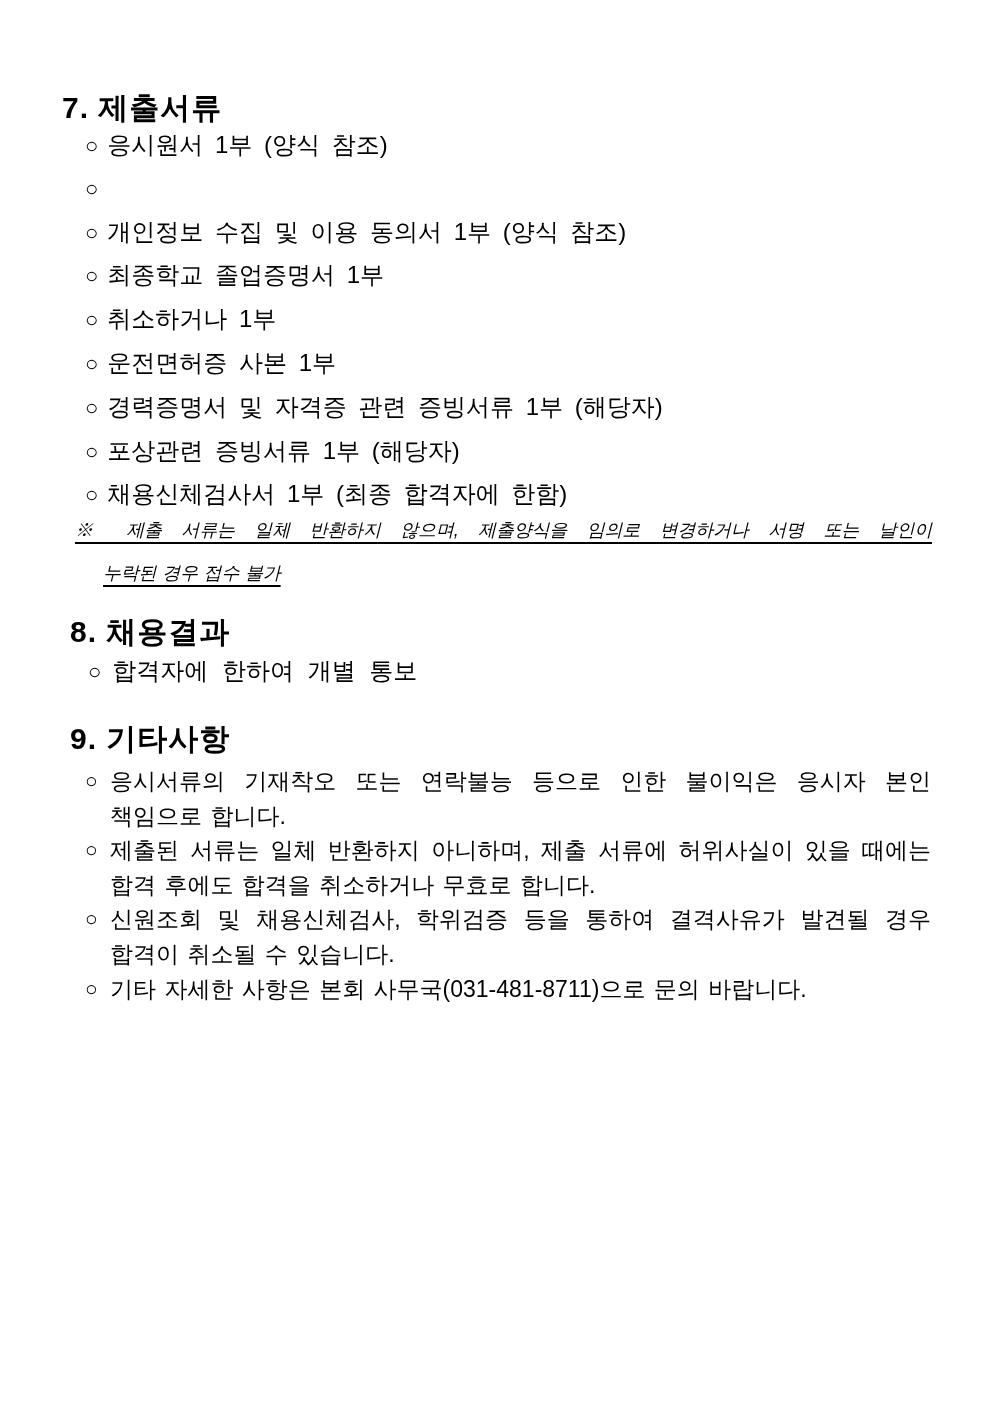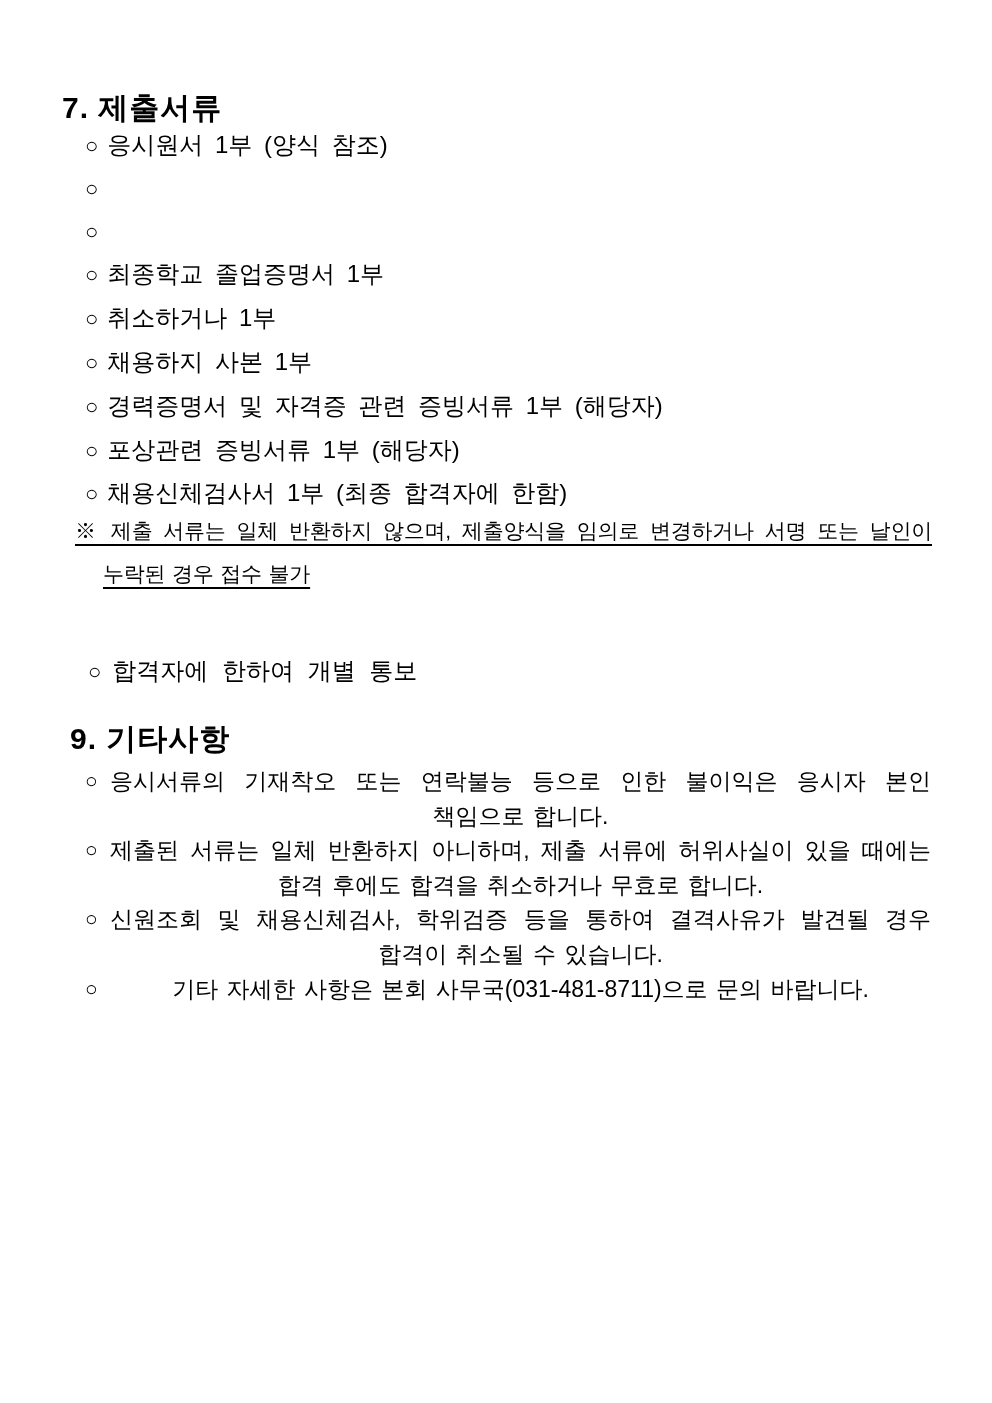--- a/index.html
+++ b/index.html
@@ -29,24 +29,25 @@
     word-spacing: 5px;
     white-space: nowrap;
   }
   .doc-item .bullet {
     font-size: 22px;
     margin-right: 9px;
     word-spacing: 0;
   }
   
   .note-block {
-    font-size: 21px;
+    font-size: 18px;
     line-height: 43px;
     word-spacing: 1px;
     letter-spacing: -0.2px;
+    font-style: italic;
   }
   .note-line {
     text-decoration: underline;
     text-underline-offset: 6px;
     text-decoration-thickness: 1.5px;
   }
   .note-line.just { text-align: justify; text-align-last: justify; }
   .note-line.cont { padding-left: 28px; display: inline-block; }
   
   .single-item {
@@ -68,52 +69,53 @@
     word-spacing: 2px;
     word-break: keep-all;
   }
   .para .bullet {
     position: absolute;
     left: 0;
     top: 0;
     font-size: 21px;
     line-height: 34.6px;
   }
-  .pline { min-height: 34.6px; text-align: center; }
+  .pline { min-height: 34.6px; }
   .pline.just { text-align: justify; text-align-last: justify; }
 </style>
 </head>
 <body>
 
 <div class="page">
 
   <div class="abs heading" style="left:62px; top:88px;">7. 제출서류</div>
 
   <ul class="abs doc-list" style="left:85px; top:124px;">
     <li class="doc-item">
       <span class="bullet">○</span>
       <span>응시원서 1부 (양식 참조)</span>
     </li>
     <li class="doc-item">
       <span class="bullet">○</span>
     </li>
     <li class="doc-item">
       <span class="bullet">○</span>
+      <span>개인정보 수집 및 이용 동의서 1부 (양식 참조)</span>
     </li>
     <li class="doc-item">
       <span class="bullet">○</span>
       <span>최종학교 졸업증명서 1부</span>
     </li>
     <li class="doc-item">
       <span class="bullet">○</span>
       <span>취소하거나 1부</span>
     </li>
     <li class="doc-item">
       <span class="bullet">○</span>
-      <span>채용하지 사본 1부</span>
+      <span>운전면허증 사본 1부</span>
     </li>
     <li class="doc-item">
       <span class="bullet">○</span>
       <span>경력증명서 및 자격증 관련 증빙서류 1부 (해당자)</span>
     </li>
     <li class="doc-item">
       <span class="bullet">○</span>
       <span>포상관련 증빙서류 1부 (해당자)</span>
     </li>
     <li class="doc-item">
@@ -122,20 +124,21 @@
     </li>
   </ul>
 
   <div class="abs note-block" style="left:75px; top:509px; width:857px;">
     <div class="note-line just">※ 제출 서류는 일체 반환하지 않으며, 제출양식을 임의로 변경하거나 서명 또는 날인이</div>
     <div>
       <span class="note-line cont">누락된 경우 접수 불가</span>
     </div>
   </div>
 
+  <div class="abs heading" style="left:70px; top:612px;">8. 채용결과</div>
 
   <div class="abs single-item" style="left:88px; top:650px;">
     <span class="bullet">○</span>
     <span>합격자에 한하여 개별 통보</span>
   </div>
 
   <div class="abs heading" style="left:70px; top:719px;">9. 기타사항</div>
 
   <ul class="abs para-list" style="left:85px; top:764px; width:846px;">
     <li class="para">

